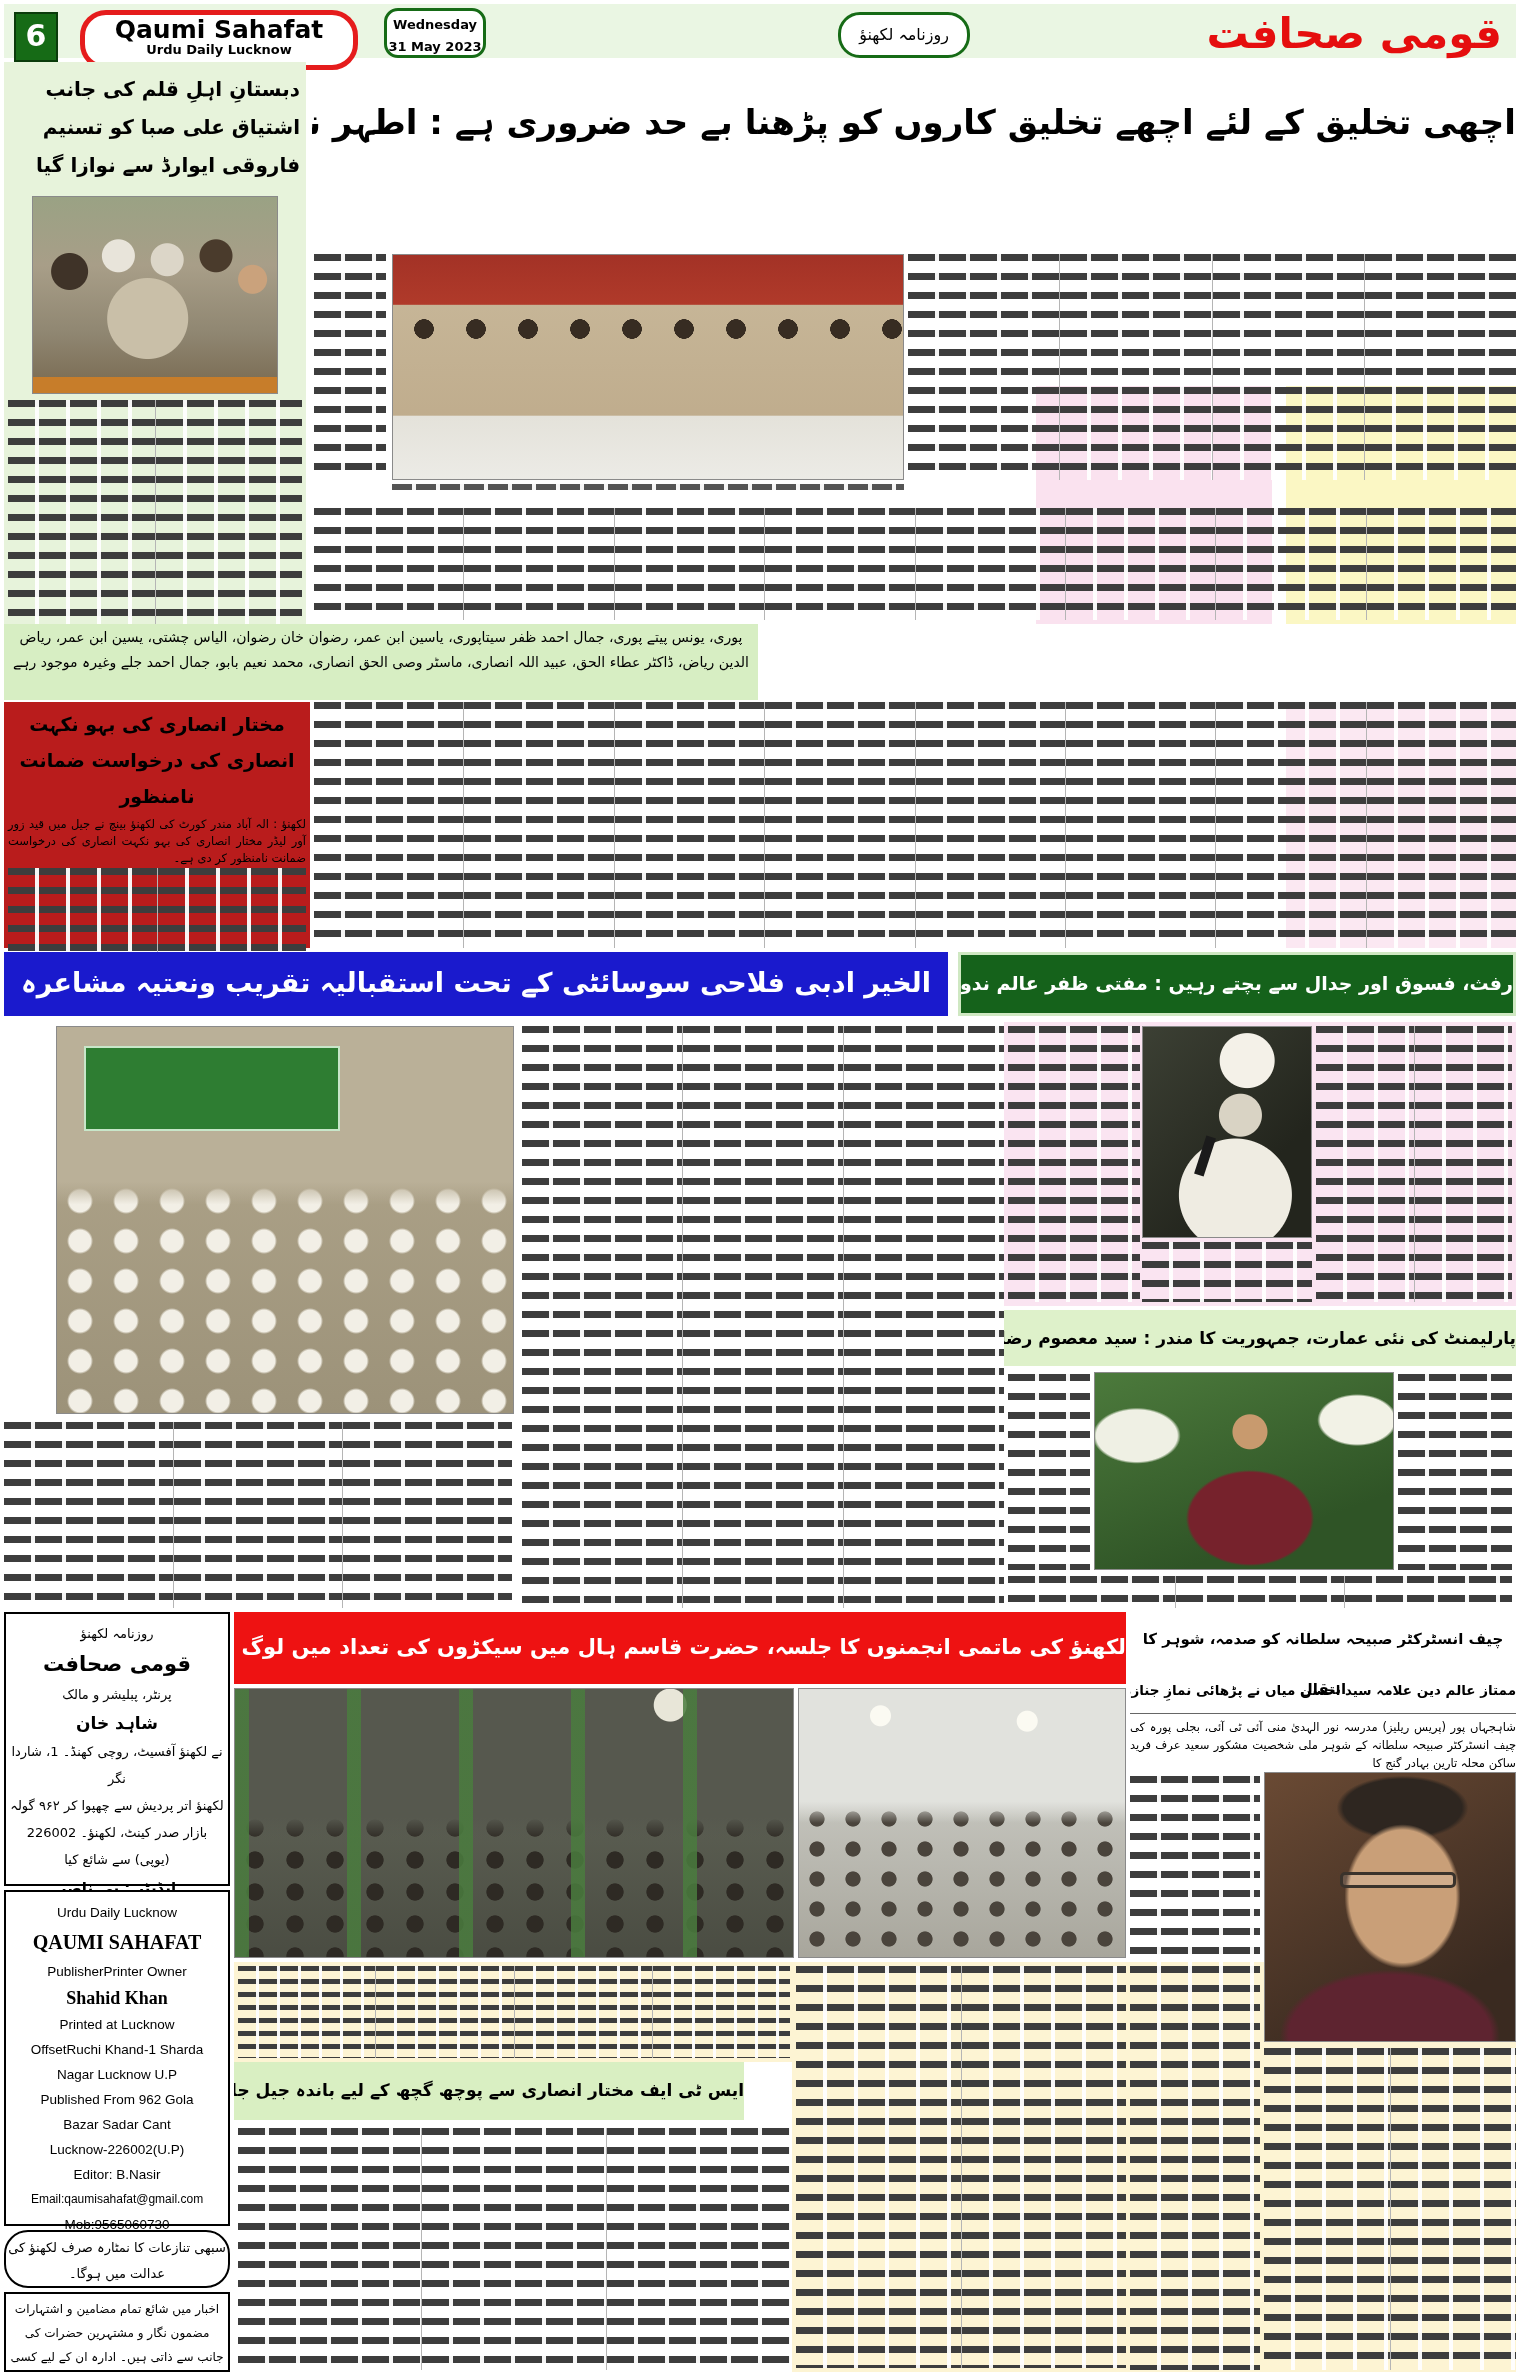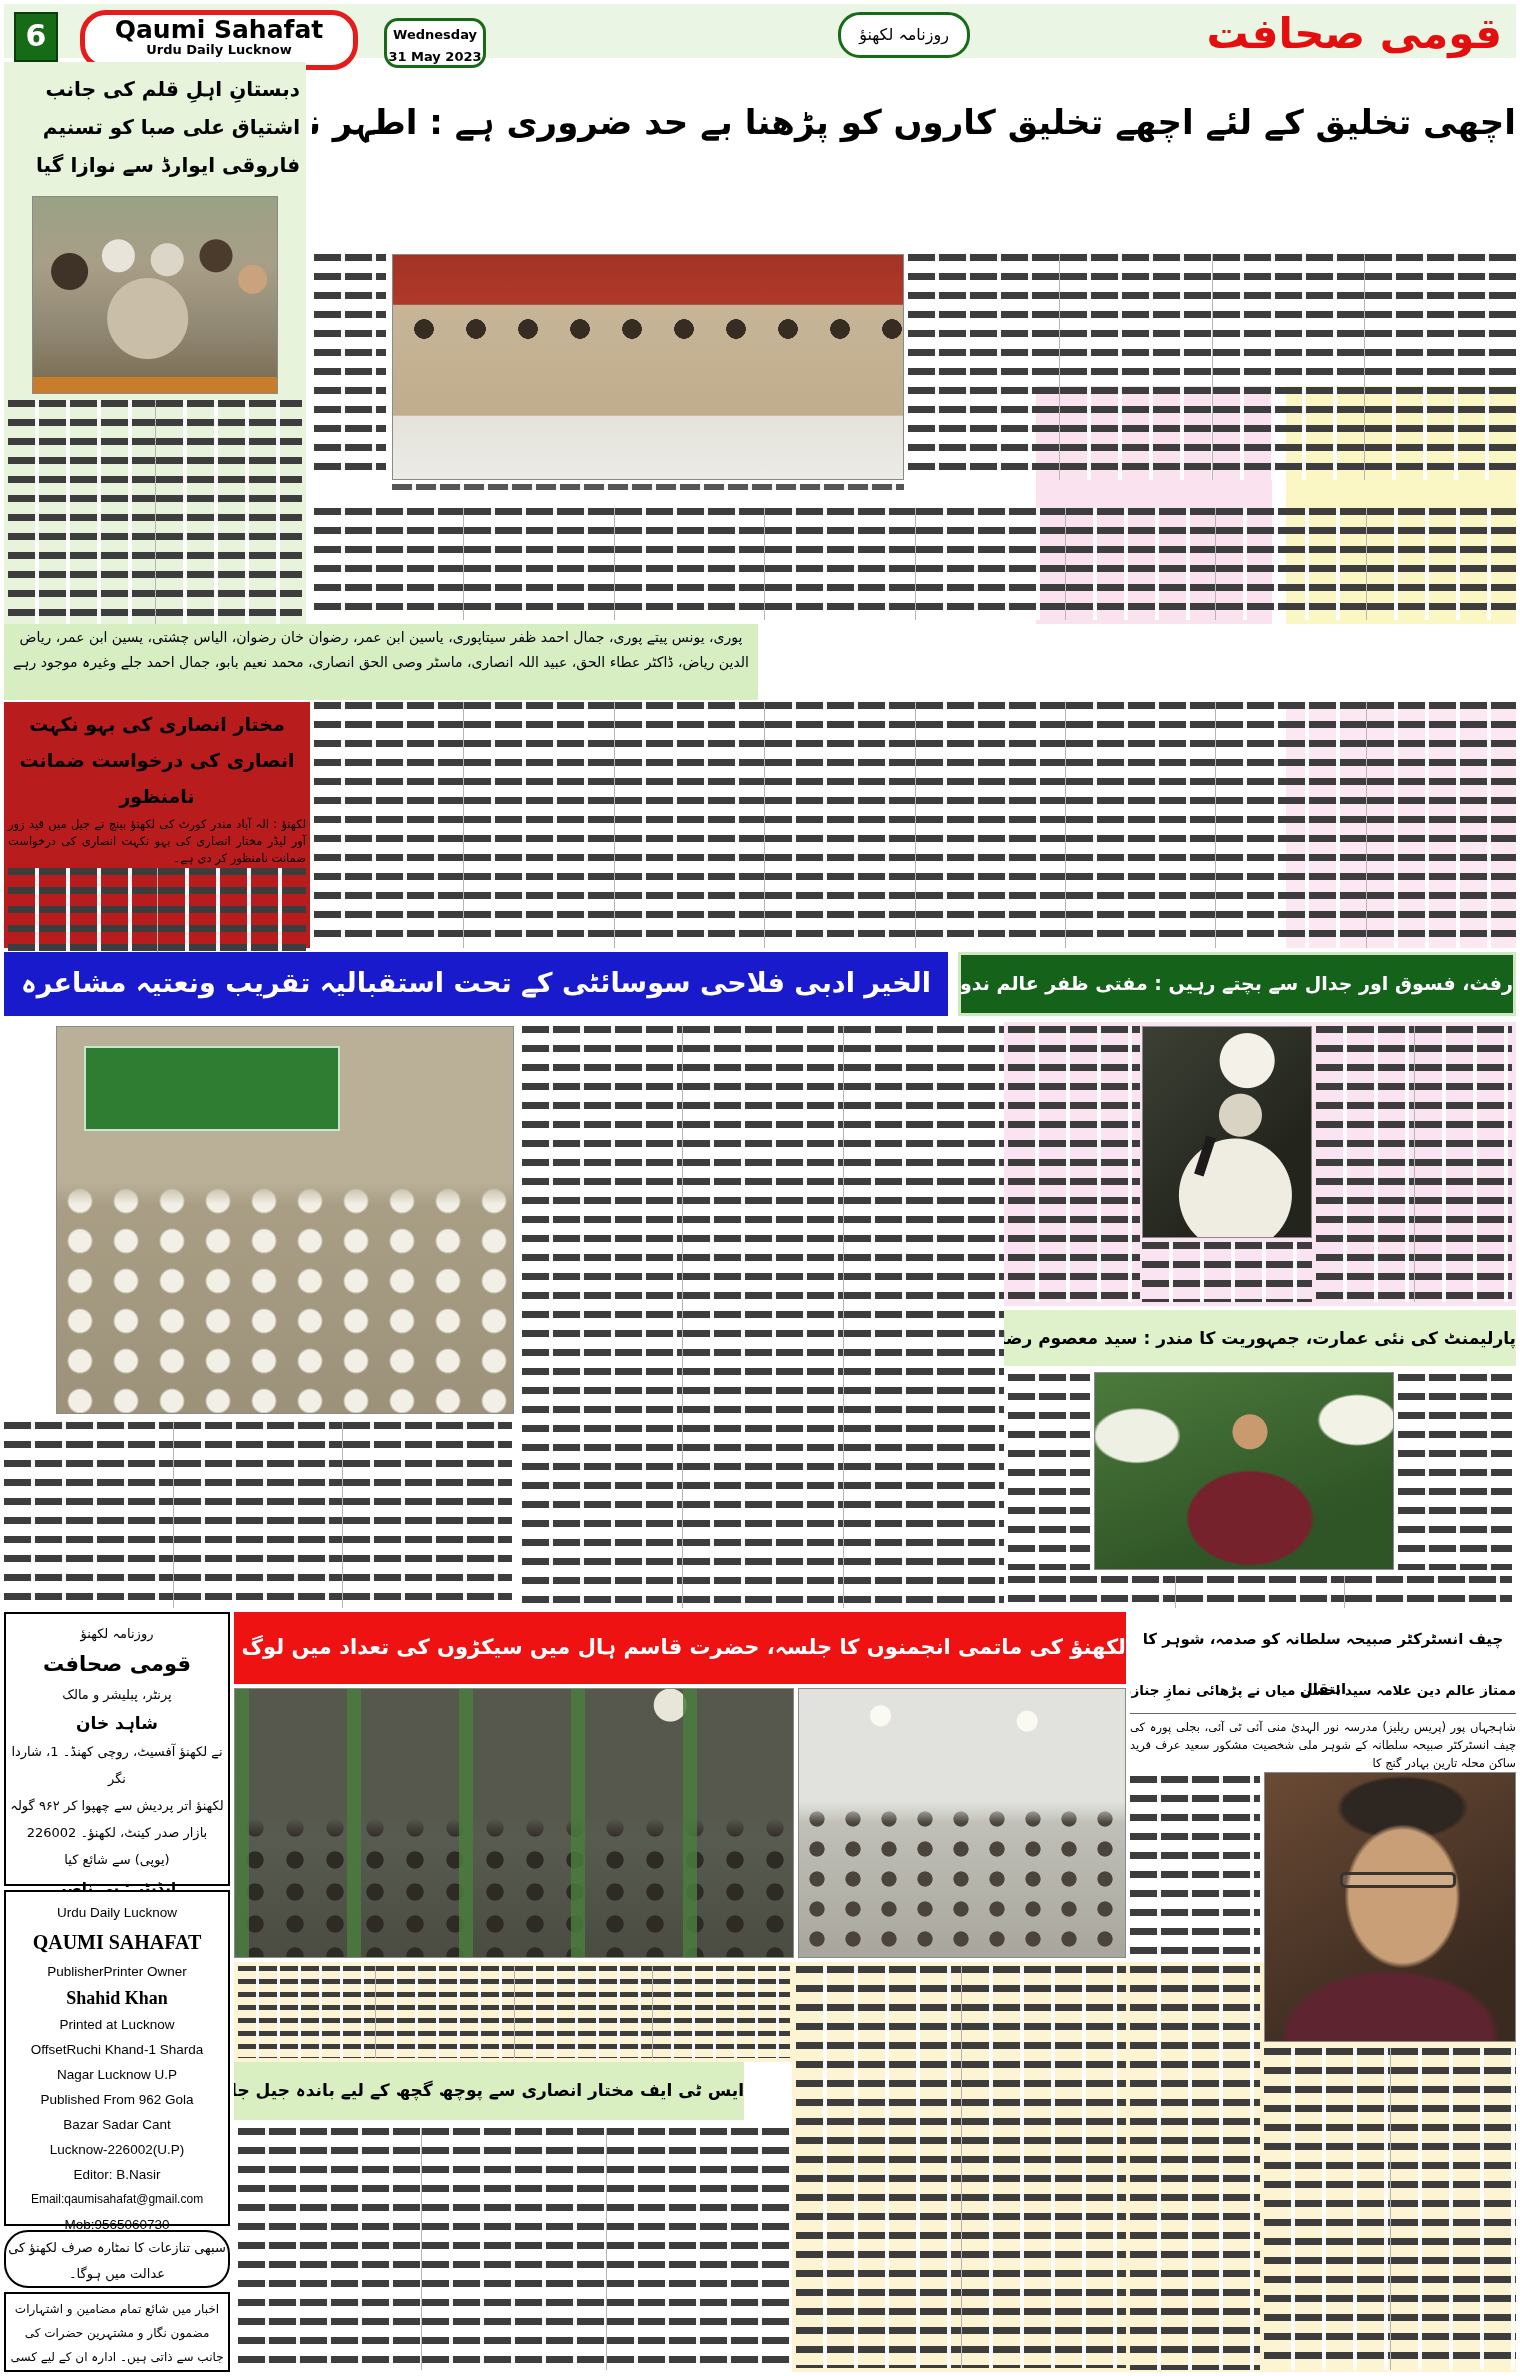--- a/index.html
+++ b/index.html
@@ -10,21 +10,21 @@
   .nowrap{white-space:nowrap;overflow:hidden;}
   .ctr{text-align:center;}
   
   #hdr{left:4px;top:4px;width:1512px;height:54px;background:#eaf6e3;}
   #pagenum{left:10px;top:8px;width:40px;height:46px;background:#166b16;border:2px solid #0b3b0b;
            color:#fff;font-weight:bold;font-size:30px;line-height:44px;text-align:center;}
   #qsbox{left:76px;top:6px;width:268px;height:50px;background:#fff;border:5px solid #e51c1c;
          border-radius:26px;text-align:center;}
   #qsbox .t1{font-weight:bold;font-size:25px;line-height:26px;margin-top:2px;}
   #qsbox .t2{font-weight:bold;font-size:13px;line-height:14px;}
-  #datebox{left:380px;top:14px;width:102px;height:50px;background:#fff;border:3px solid #166b16;
+  #datebox{left:380px;top:4px;width:102px;height:50px;background:#fff;border:3px solid #166b16;
            border-radius:14px;text-align:center;font-weight:bold;font-size:13px;line-height:22px;padding-top:3px;box-sizing:border-box;}
   #edbox{left:834px;top:8px;width:132px;height:46px;background:#fff;border:3px solid #166b16;
          border-radius:22px;text-align:center;font-size:16px;line-height:40px;box-sizing:border-box;}
   #mast{right:14px;top:4px;width:470px;height:52px;color:#e50e0e;font-weight:bold;font-size:42px;
         line-height:52px;text-align:right;}
   
   .band{color:#fff;font-weight:bold;}
   #lead-hl{left:312px;top:64px;width:1204px;height:118px;font-size:34px;line-height:116px;font-weight:bold;color:#000;}
   #lead-sub{left:312px;top:186px;width:1204px;height:62px;background:#ee1212;font-size:29px;line-height:62px;}
   #blue-band{left:4px;top:952px;width:944px;height:64px;background:#1a1acd;font-size:27px;line-height:62px;}

